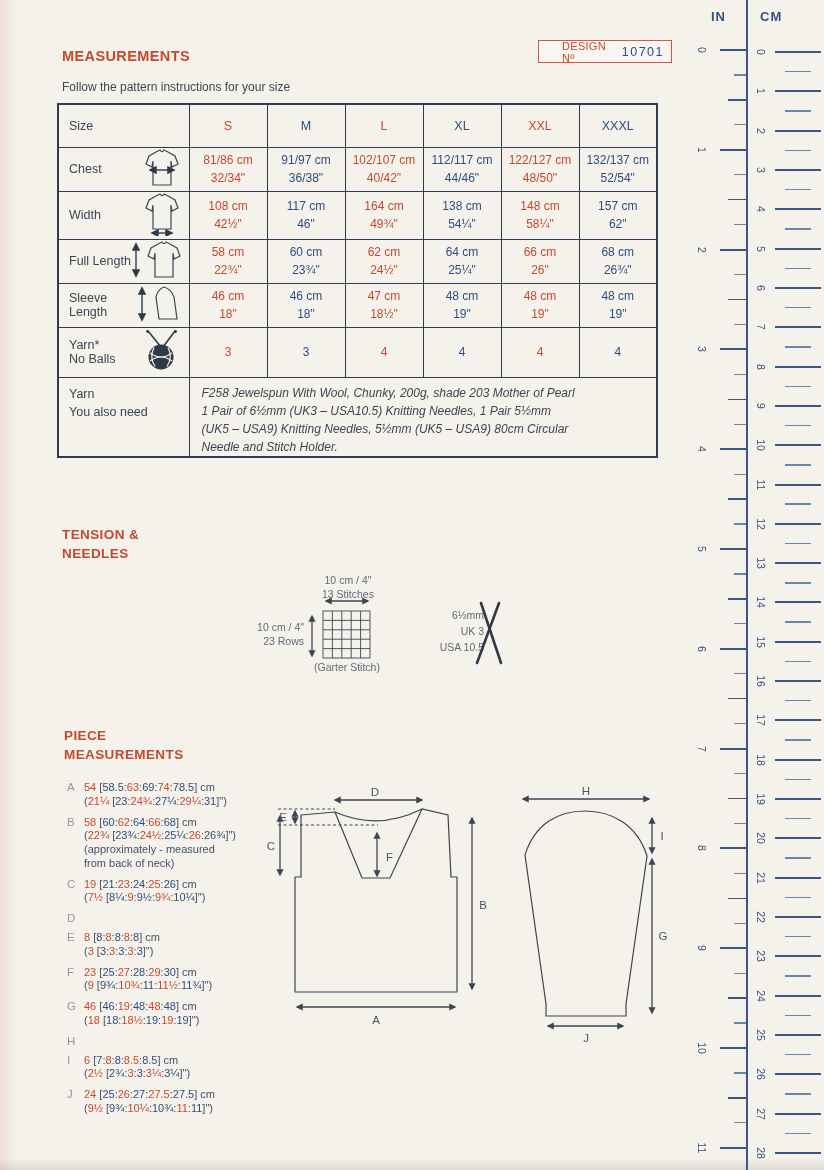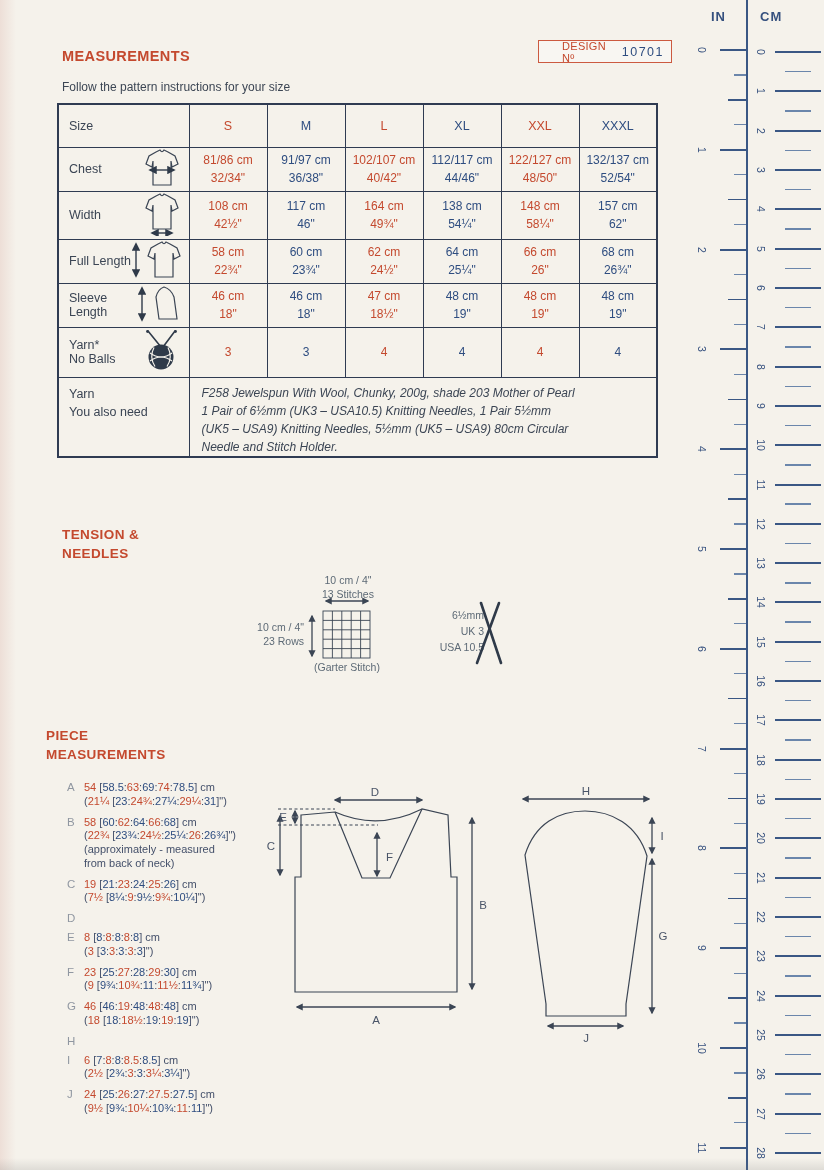--- a/index.html
+++ b/index.html
@@ -29,21 +29,21 @@
   .t-red{color:#c4492e;}
   .t-navy{color:#2e4d80;}
   .yarn-lbl div{line-height:18px;}
   .yarn-lbl{vertical-align:top;padding:7px 0 0 10px !important;}
   .yarn-txt{font-size:12px;color:#3b4554;text-align:left !important;vertical-align:top;padding:6px 8px 0 12px !important;}
   .yarn-txt div{line-height:18px;font-style:italic;}
   .footnote{position:absolute;left:62px;top:452px;font-size:10.8px;color:#4a5260;}
 
   .sec-title{position:absolute;font-size:13.5px;line-height:1.4;}
   #tension-title{left:62px;top:526px;}
-  #piece-title{left:46px;top:727px;}
+  #piece-title{left:64px;top:727px;}
 
   .tn{position:absolute;color:#5d6a76;font-size:10.5px;line-height:1.35;}
   #tn-stitches{left:298px;top:573px;width:100px;text-align:center;}
   #tn-rows{left:242px;top:620px;width:62px;text-align:right;}
   #tn-garter{left:296px;top:660px;width:102px;text-align:center;}
   #tn-needle{left:418px;top:608px;width:66px;text-align:right;line-height:1.5;font-size:10.5px;}
   .tn-svg{position:absolute;}
 
   #piece-list{position:absolute;left:67px;top:781px;width:205px;}
   .pm-item{display:flex;margin-bottom:7px;}

